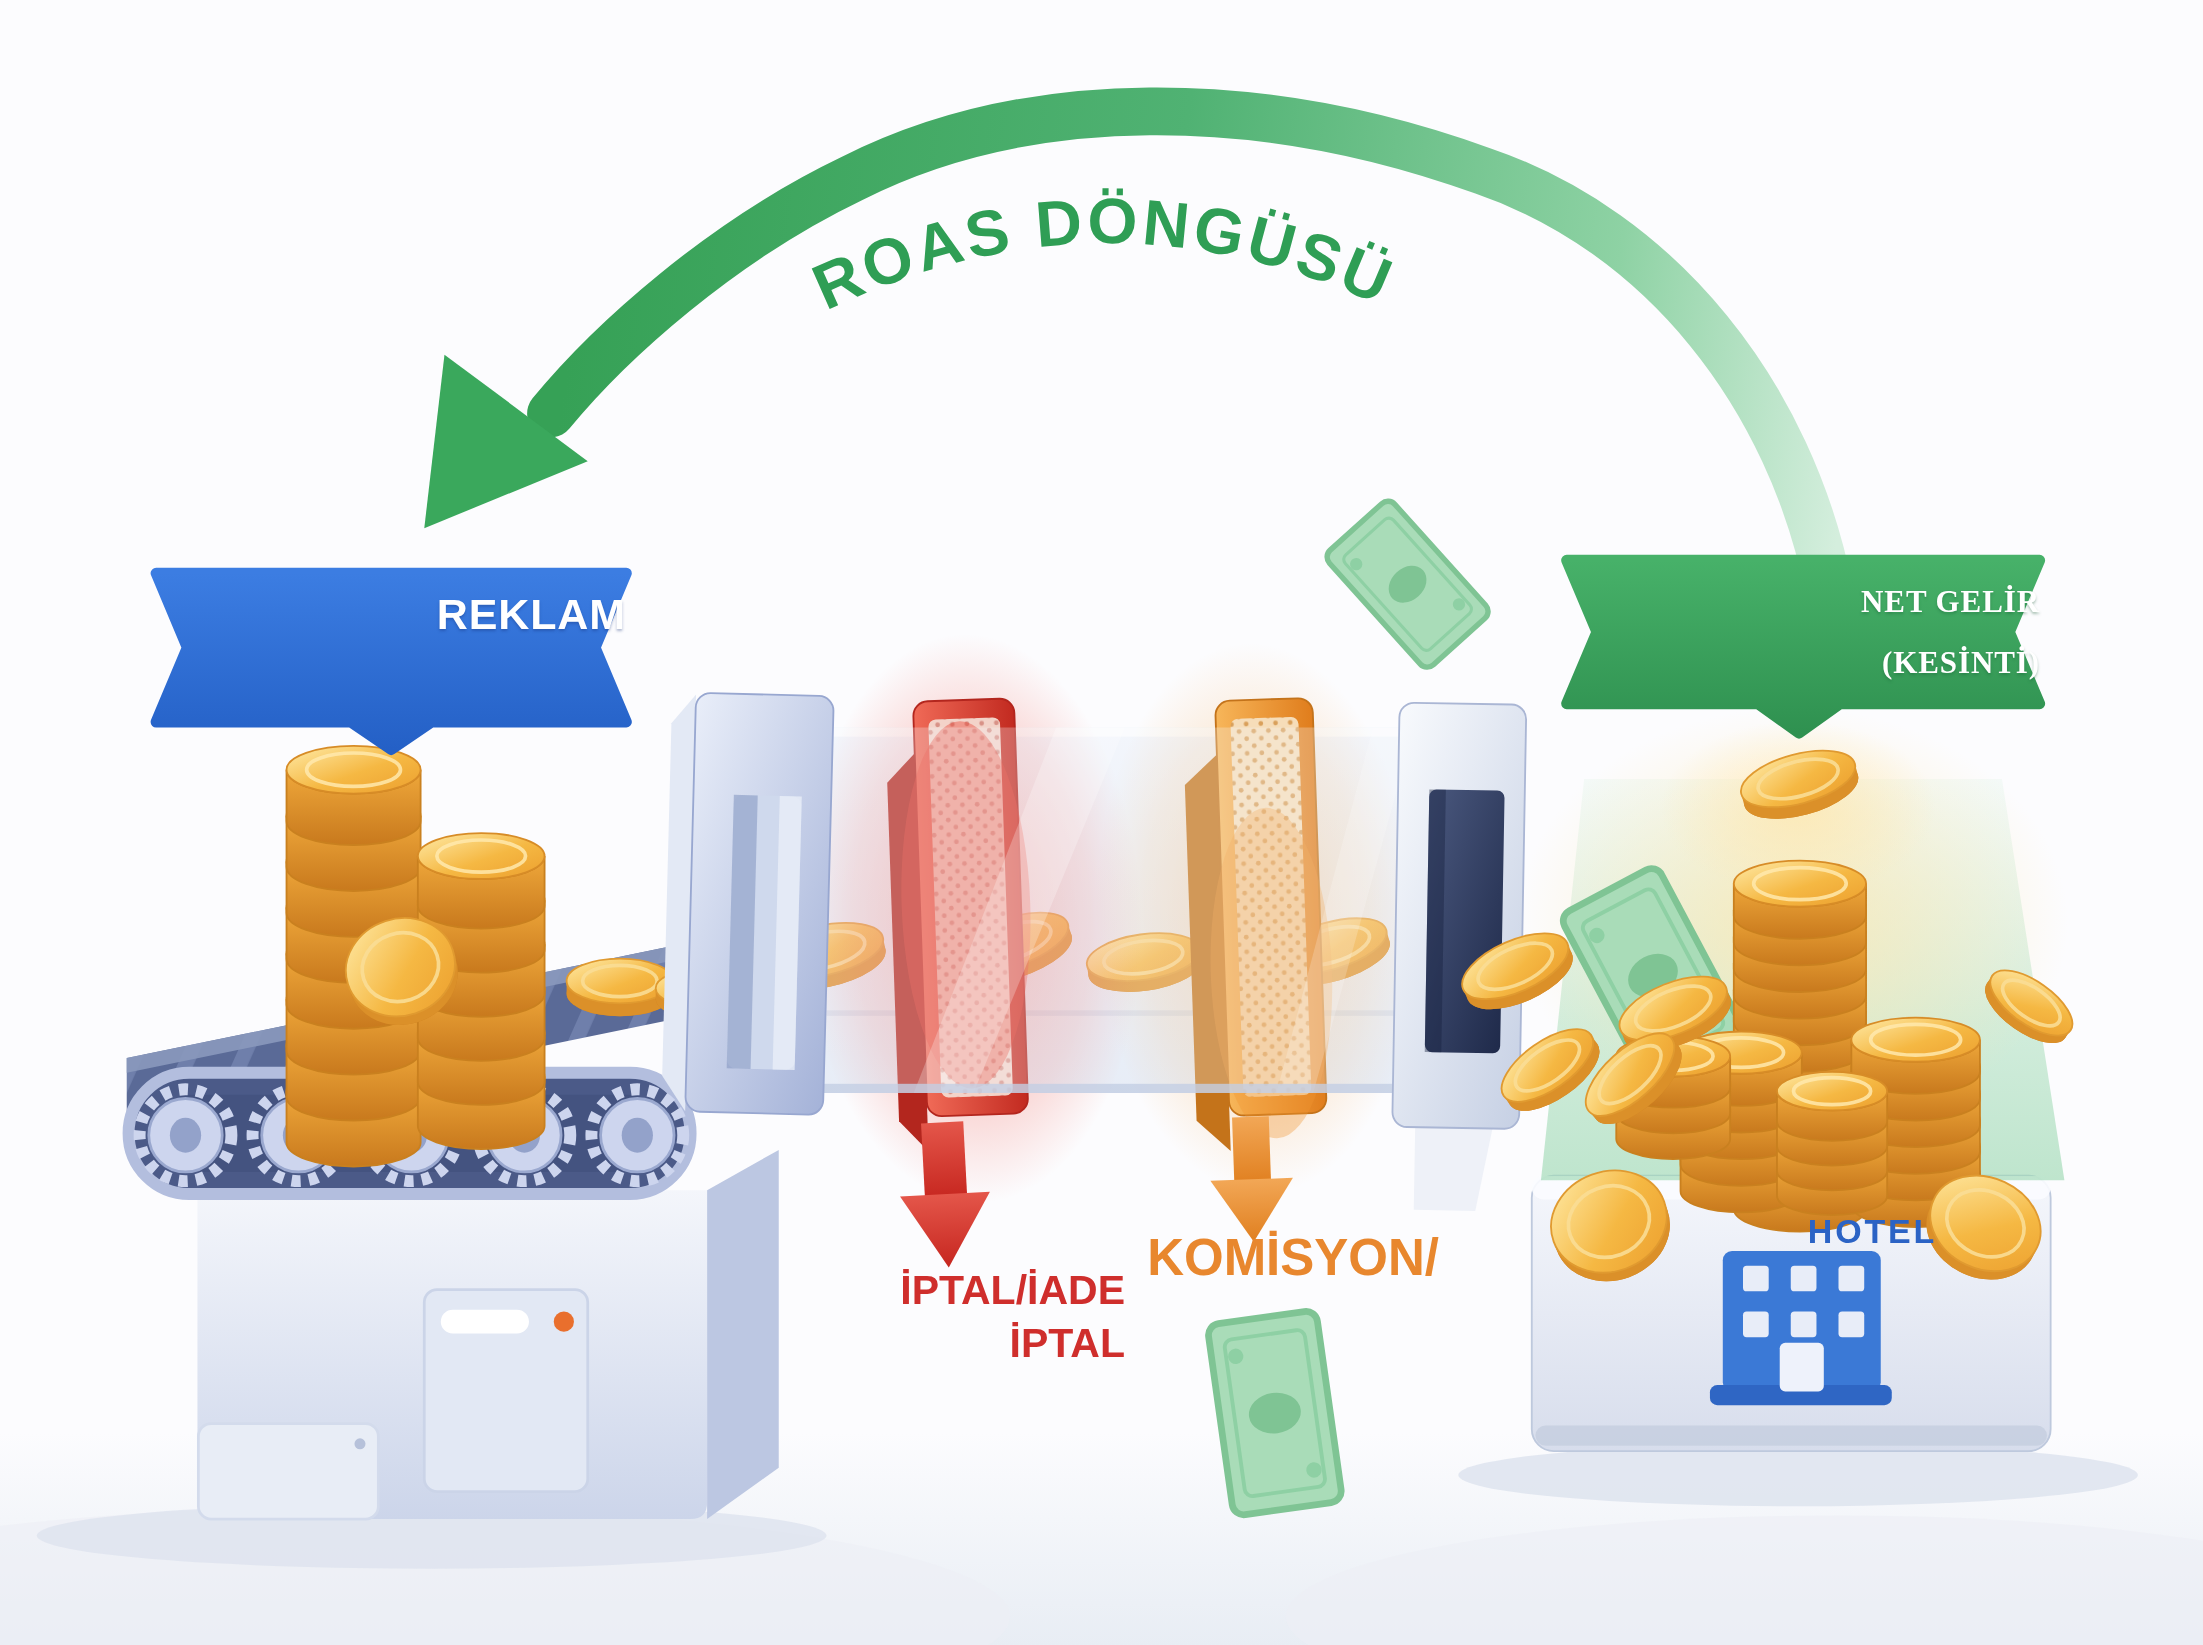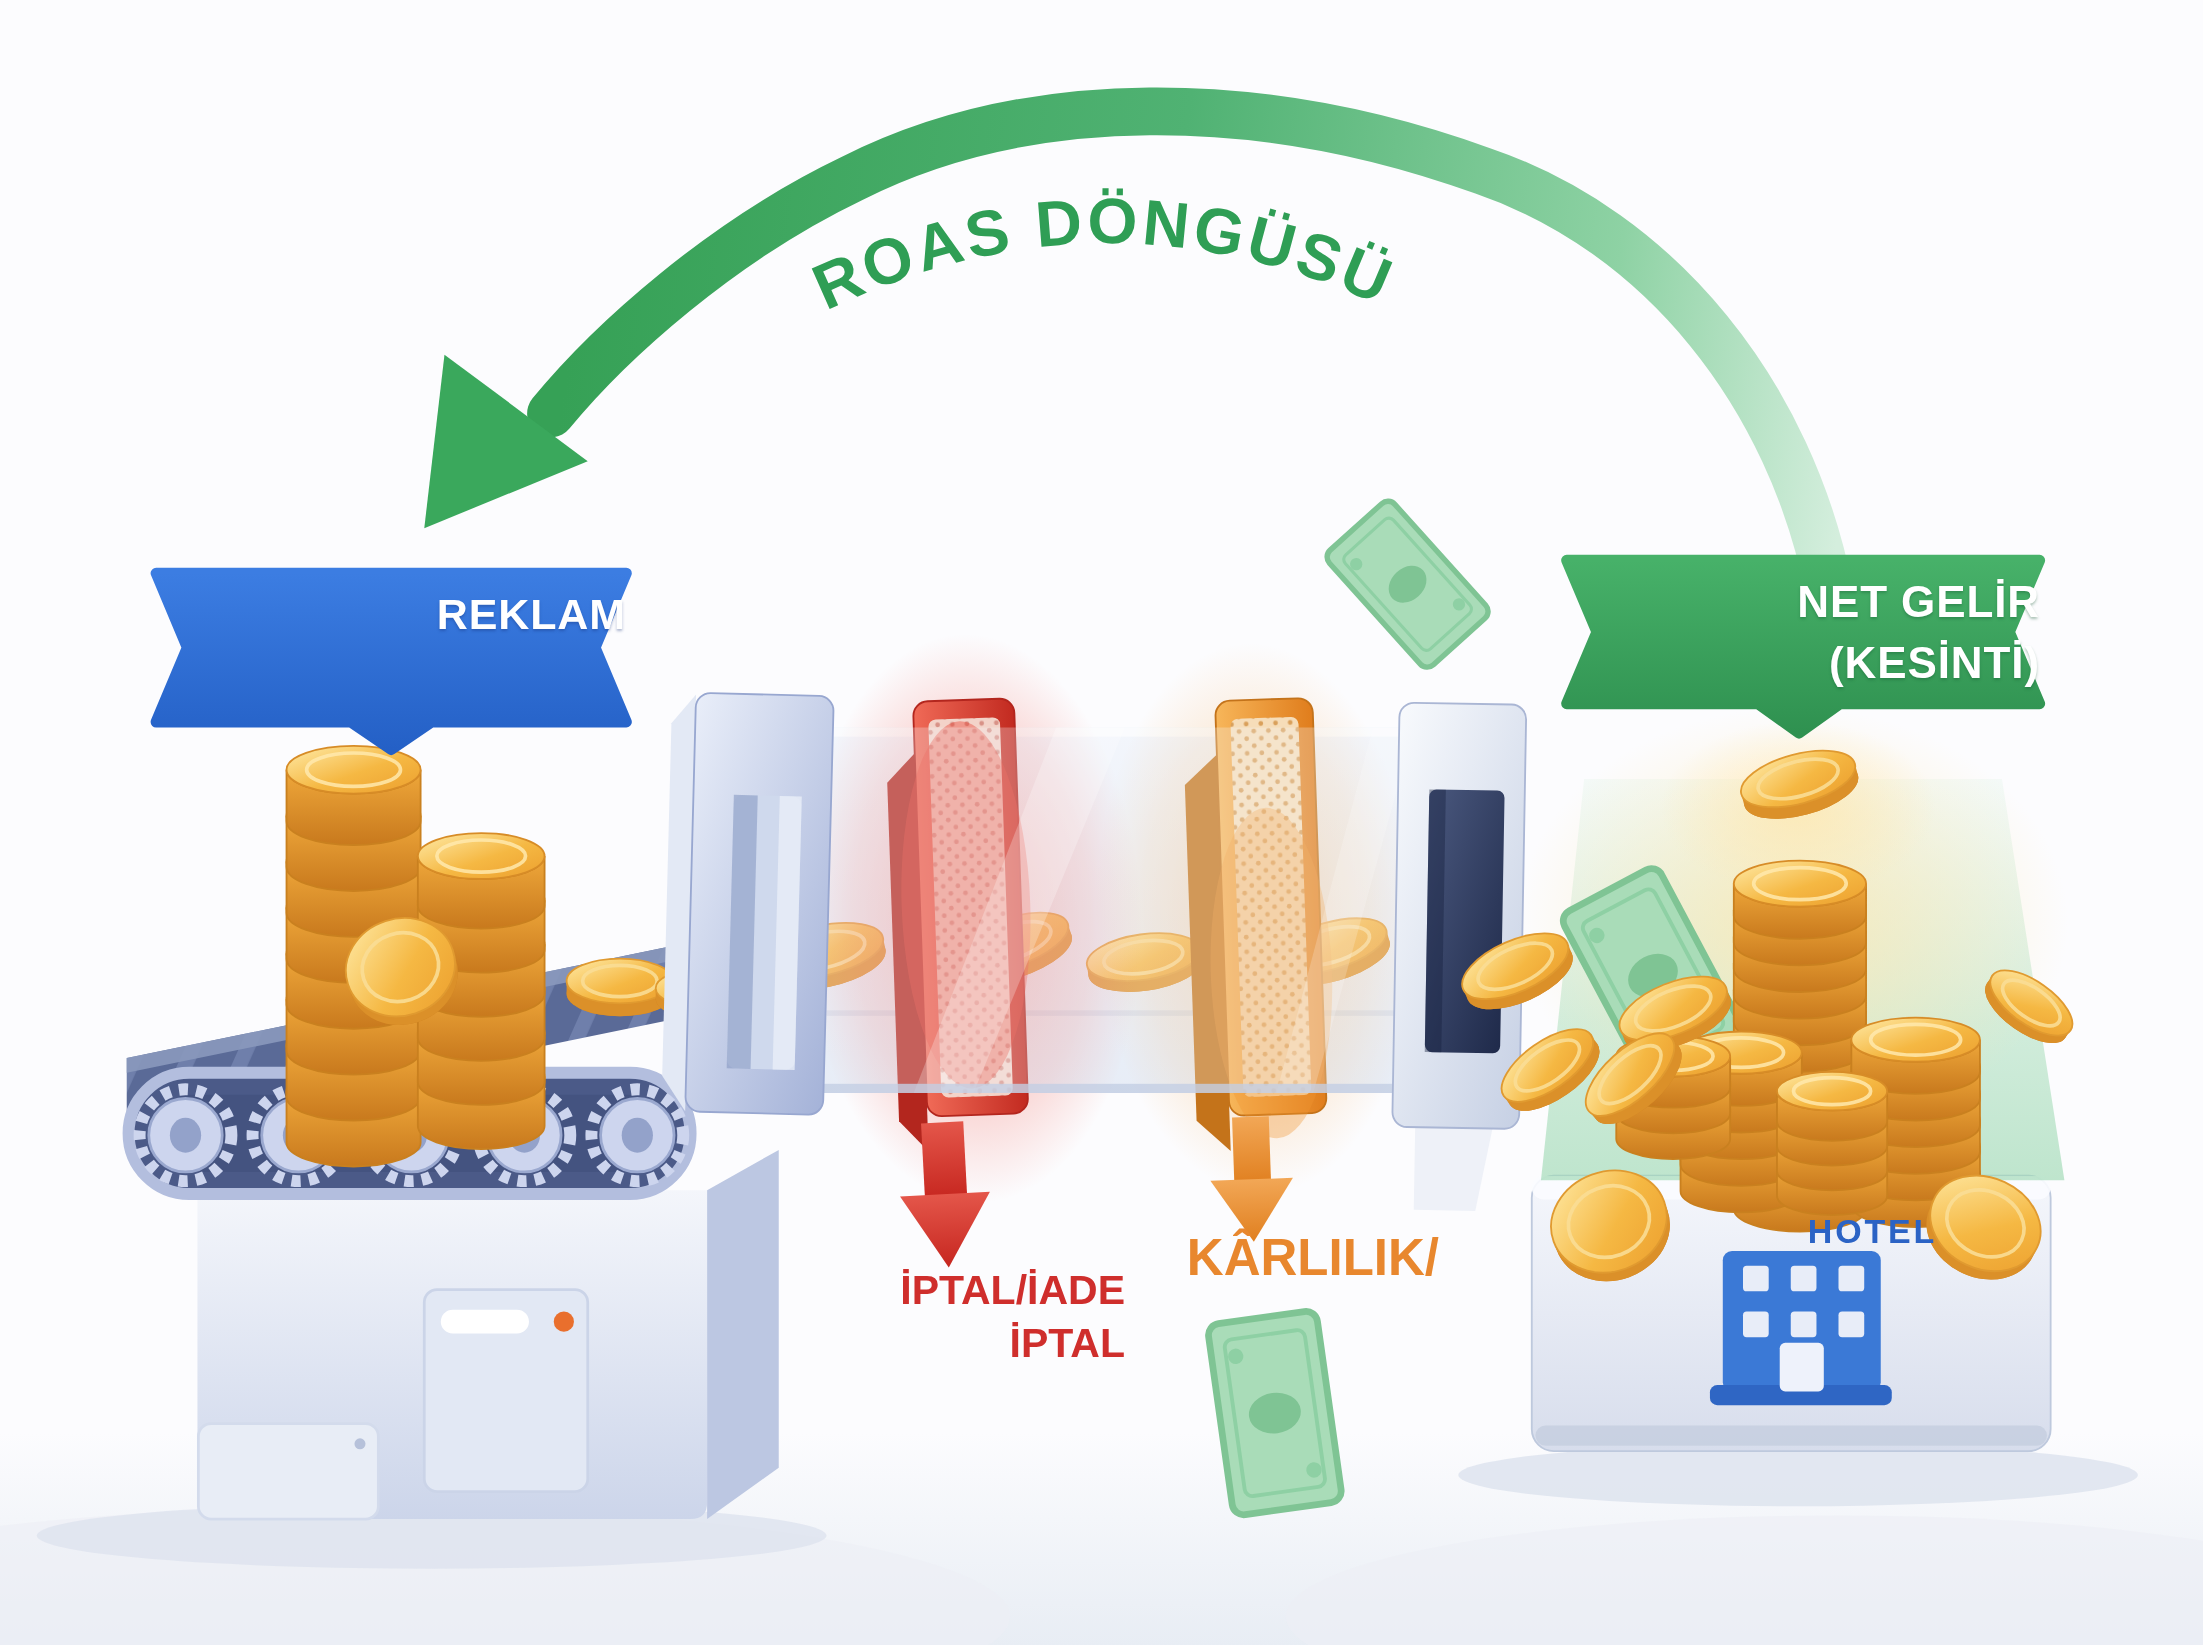--- a/index.html
+++ b/index.html
@@ -2,21 +2,21 @@
 <html style="font-size:14.7px"><head>
 <meta charset="utf-8">
 <style>
   html,body{margin:0;padding:0;background:#fcfcfe;}
   #canvas{position:relative;width:2204px;height:1646px;overflow:hidden;
           font-family:"Liberation Sans",sans-serif;background:#fcfcfe;}
   #art{position:absolute;left:0;top:0;}
   .lbl{position:absolute;text-align:right;font-weight:800;}
   .lbl div{white-space:nowrap;}
   #label-ad{left:156px;top:584px;width:470px;color:#ffffff;font-size:43px;line-height:61px;letter-spacing:0.9px;text-shadow:0 1.8px 2.8px rgba(20,50,120,.35);}
-  #label-net{left:1567px;top:571px;width:473px;color:#ffffff;font-size:44px;line-height:61px;letter-spacing:0.9px;text-shadow:0 1.8px 2.8px rgba(20,90,50,.35);}
+  #label-net{left:1567px;top:571px;width:473px;color:#ffffff;font-size:31px;line-height:61px;letter-spacing:0.9px;text-shadow:0 1.8px 2.8px rgba(20,90,50,.35);font-family:Liberation Serif, serif;}
   #label-cancel{left:758px;top:1264px;width:367px;color:#cf2e2c;font-size:41px;line-height:53px;}
   #label-comm{left:1072px;top:1231px;width:367px;color:#e8872e;font-size:51px;line-height:53px;}
   #label-hotel{left:1735px;top:1212px;width:202px;color:#2b63c5;font-size:34px;letter-spacing:2.8px;}
 </style>
 </head>
 <body>
 
 <div id="canvas">
 
 <svg id="art" width="2204" height="1646" viewBox="0 0 2400 1792" xmlns="http://www.w3.org/2000/svg">
@@ -499,17 +499,17 @@
 </div>
 <div class="lbl" id="label-net">
   <div>NET GELİR</div>
   <div>(KESİNTİ)</div>
 </div>
 <div class="lbl" id="label-cancel">
   <div>İPTAL/İADE</div>
   <div>İPTAL</div>
 </div>
 <div class="lbl" id="label-comm">
-  <div>KÂRLILIK/</div>
+  <div>KOMİSYON/</div>
 </div>
 <div class="lbl" id="label-hotel">HOTEL</div>
 </div>
 
 
 </body></html>

